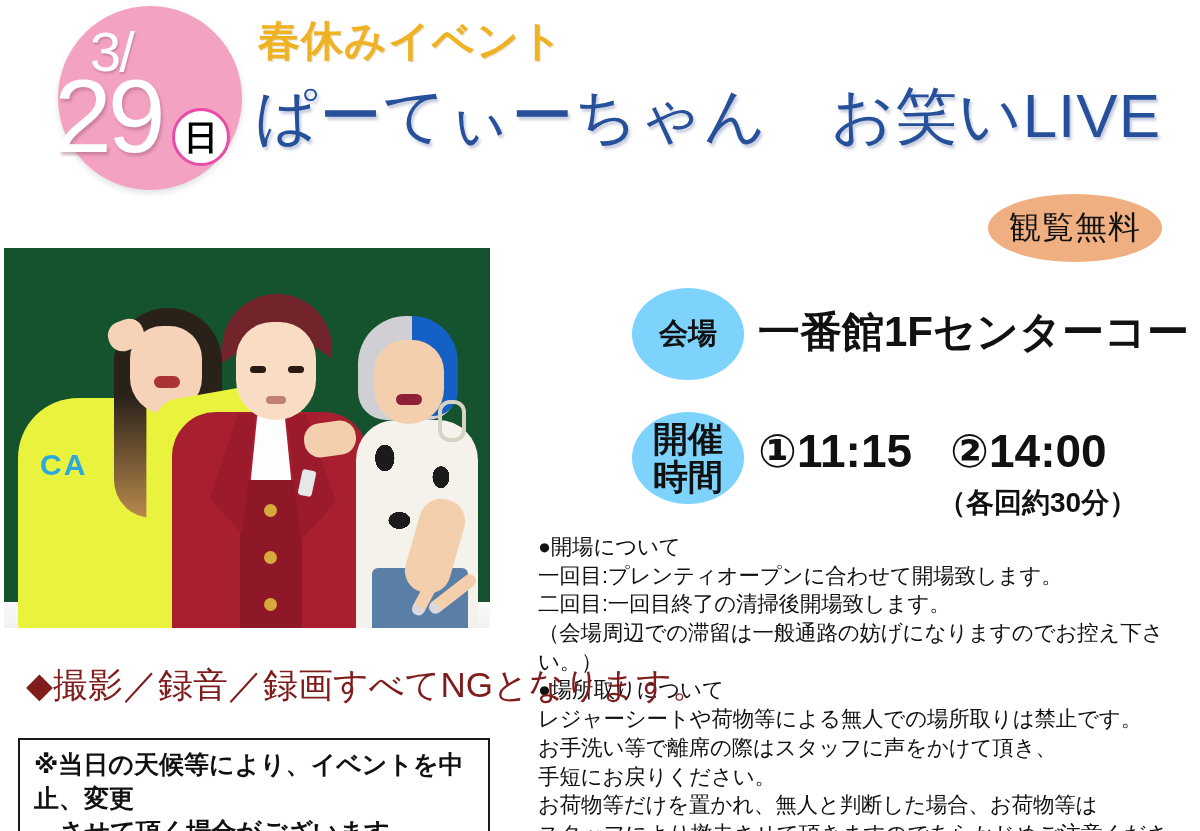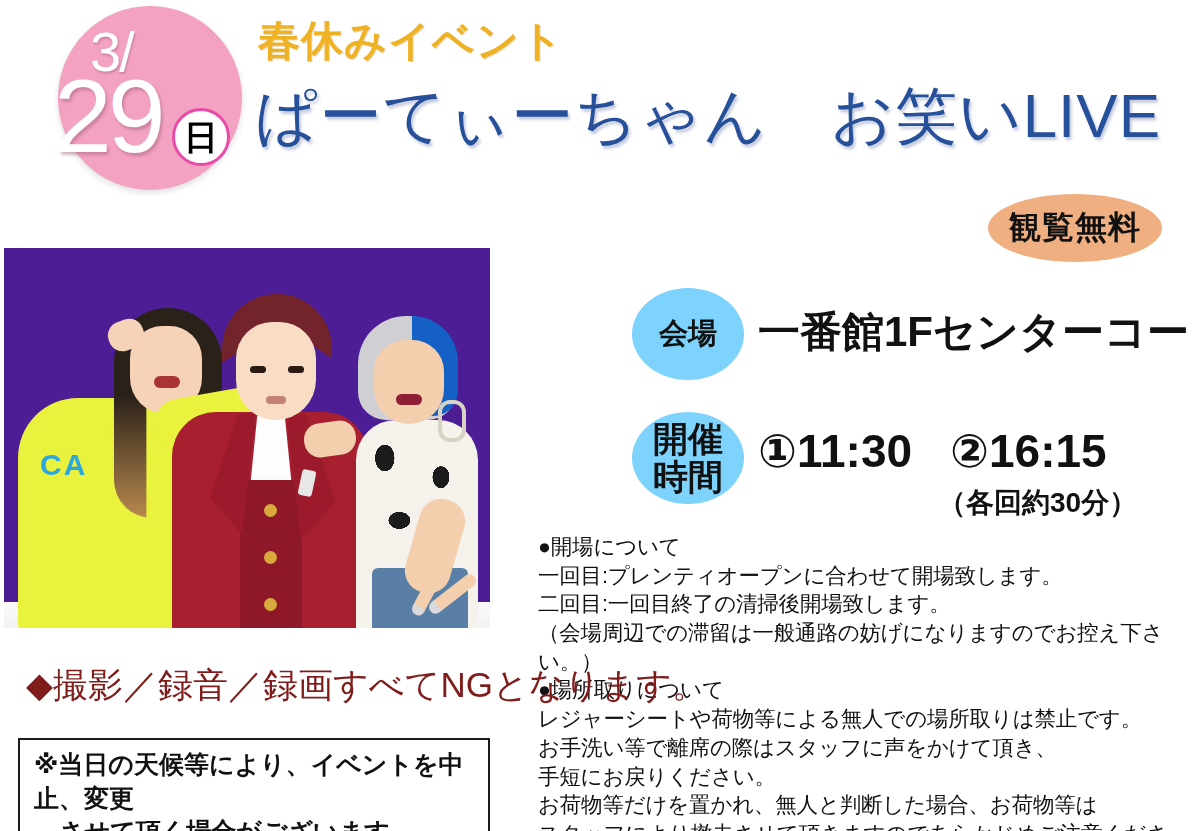--- a/index.html
+++ b/index.html
@@ -99,33 +99,33 @@
     left: 988px;
     top: 194px;
     width: 174px;
     height: 68px;
     border-radius: 50%;
     background: #f0af80;
     display: flex;
     align-items: center;
     justify-content: center;
     font-size: 32px;
-    font-weight: 700;
+    font-weight: 400;
     color: #111;
     letter-spacing: 1px;
   }
 
   
   .photo {
     position: absolute;
     left: 4px;
     top: 248px;
     width: 486px;
     height: 380px;
-    background: #4c1d95;
+    background: #14532d;
     overflow: hidden;
     text-align: right;
   }
   .photo .floor {
     position: absolute;
     left: 0; right: 0; bottom: 0;
     height: 26px;
     background: linear-gradient(#fafafa, #f2f2f4);
   }
   
@@ -464,21 +464,21 @@
       <i></i>
     </div>
   <div class="p-left-hand2"></div>
 </div>
 
 <div class="bubble bubble-venue">会場</div>
 <div class="venue-text">一番館1Fセンターコート</div>
 
 <div class="bubble bubble-time" style="white-space:pre-line">開催
 時間</div>
-<div class="time-line"><span>①11:30</span><span class="gap"></span><span>②16:15</span></div>
+<div class="time-line"><span>①11:15</span><span class="gap"></span><span>②14:00</span></div>
 <div class="time-note">（各回約30分）</div>
 
 <div class="notes">●開場について
 一回目:プレンティオープンに合わせて開場致します。
 二回目:一回目終了の清掃後開場致します。
 （会場周辺での滞留は一般通路の妨げになりますのでお控え下さい。）
 ●場所取りについて
 レジャーシートや荷物等による無人での場所取りは禁止です。
 お手洗い等で離席の際はスタッフに声をかけて頂き、
 手短にお戻りください。

